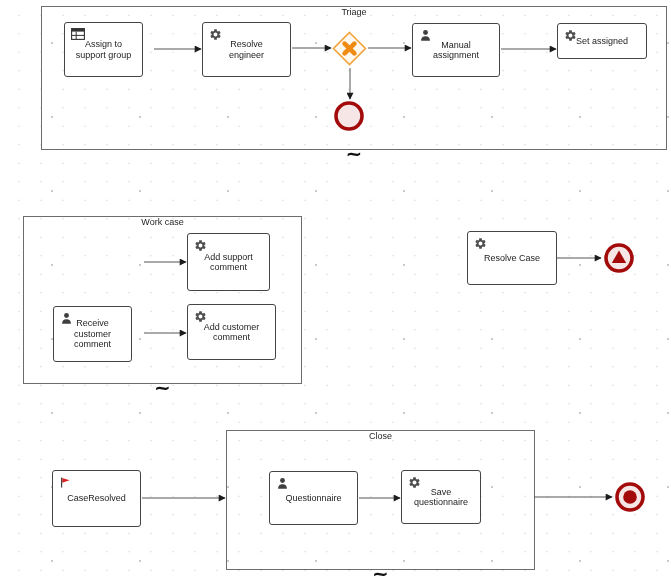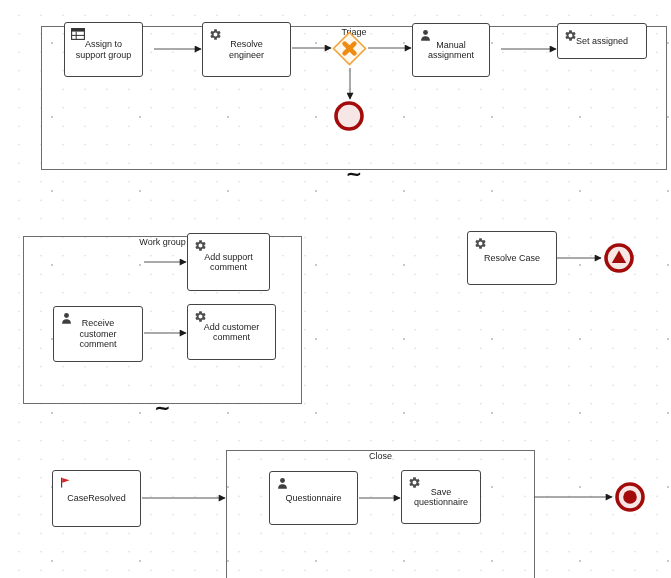--- a/index.html
+++ b/index.html
@@ -8,21 +8,21 @@
     font-family:"Liberation Sans","DejaVu Sans",sans-serif;color:#222;
     background-color:#ffffff;
     background-image:
       radial-gradient(circle,#c7cacF 1.1px,rgba(0,0,0,0) 1.3px),
       radial-gradient(circle,#dddfe2 0.9px,rgba(0,0,0,0) 1.1px);
     background-size:88px 74px,22px 18.5px;
     background-position:8px 6px,8px 6px;
   }
   .flows{position:absolute;left:0;top:0;width:671px;height:578px;z-index:3;pointer-events:none;}
   .stage{
-    position:absolute;border:1px solid #6d6d6d;background:transparent;z-index:1;margin-top:20px;
+    position:absolute;border:1px solid #6d6d6d;background:transparent;z-index:1;
   }
   .stage-label{
     position:absolute;top:0px;left:50%;transform:translateX(-50%);
     font-size:9px;line-height:11px;color:#1f1f1f;white-space:nowrap;z-index:2;
   }
   .stage-marker{
     position:absolute;left:50%;bottom:-14px;transform:translateX(-50%);
     font-size:20px;font-weight:700;color:#111;z-index:4;
     font-family:"DejaVu Sans",sans-serif;line-height:20px;
   }
@@ -89,21 +89,21 @@
     <span class="task-label">Resolve engineer</span>
   </div>
 
   <div class="gateway" style="left:331px;top:30px">
     <svg width="37" height="37" viewBox="0 0 37 37">
       <polygon points="18.5,2.5 34.5,18.5 18.5,34.5 2.5,18.5" fill="#fef8ef" stroke="#f3a33b" stroke-width="1.6"></polygon>
       <path d="M13.6,13.6 L23.4,23.4 M23.4,13.6 L13.6,23.4" stroke="#ef8b13" stroke-width="4.6" stroke-linecap="round" fill="none"></path>
     </svg>
   </div>
 
-  <div class="task" style="left:412px;top:23px;width:78px;height:54px">
+  <div class="task" style="left:412px;top:23px;width:88px;height:54px">
     <span class="task-icon">
       <svg width="13" height="13" viewBox="0 0 16 16">
           <circle cx="8" cy="4.3" r="3" fill="#3f3f3f"></circle>
           <path d="M2.6,14.6 c0,-4.2 2.4,-5.6 5.4,-5.6 s5.4,1.4 5.4,5.6 z" fill="#3f3f3f"></path>
         </svg>
     </span>
     <span class="task-label">Manual assignment</span>
   </div>
 
   <div class="task" style="left:557px;top:23px;width:90px;height:36px">
@@ -115,35 +115,35 @@
     <span class="task-label">Set assigned</span>
   </div>
 
   <div class="event" style="left:332px;top:99px">
     <svg width="34" height="34" viewBox="0 0 34 34">
       <circle cx="17" cy="17" r="13" fill="#f7e6e6" stroke="#a30b0b" stroke-width="3.6"></circle>
     </svg>
   </div>
 
   <div class="stage" style="left:23px;top:216px;width:277px;height:166px">
-    <span class="stage-label">Work group</span>
+    <span class="stage-label">Work case</span>
     <span class="stage-marker">~</span>
   </div>
 
 
   <div class="task" style="left:187px;top:233px;width:83px;height:58px">
     <span class="task-icon">
       <svg width="13" height="13" viewBox="0 0 24 24">
           <path fill="#4d4d4d" d="M19.14,12.94c0.04-0.3,0.06-0.61,0.06-0.94c0-0.32-0.02-0.64-0.07-0.94l2.03-1.58c0.18-0.14,0.23-0.41,0.12-0.61l-1.92-3.32c-0.12-0.22-0.37-0.29-0.59-0.22l-2.39,0.96c-0.5-0.38-1.03-0.7-1.62-0.94L14.4,2.81c-0.04-0.24-0.24-0.41-0.48-0.41h-3.84c-0.24,0-0.43,0.17-0.47,0.41L9.25,5.35C8.66,5.59,8.12,5.92,7.63,6.29L5.24,5.33c-0.22-0.08-0.47,0-0.59,0.22L2.74,8.87C2.62,9.08,2.66,9.34,2.86,9.48l2.03,1.58C4.84,11.36,4.8,11.69,4.8,12s0.02,0.64,0.07,0.94l-2.03,1.58c-0.18,0.14-0.23,0.41-0.12,0.61l1.92,3.32c0.12,0.22,0.37,0.29,0.59,0.22l2.39-0.96c0.5,0.38,1.03,0.7,1.62,0.94l0.36,2.54c0.05,0.24,0.24,0.41,0.48,0.41h3.84c0.24,0,0.44-0.17,0.47-0.41l0.36-2.54c0.59-0.24,1.13-0.56,1.62-0.94l2.39,0.96c0.22,0.08,0.47,0,0.59-0.22l1.92-3.32c0.12-0.22,0.07-0.47-0.12-0.61L19.14,12.94z M12,15.6c-1.98,0-3.6-1.62-3.6-3.6s1.62-3.6,3.6-3.6s3.6,1.62,3.6,3.6S13.98,15.6,12,15.6z"></path>
         </svg>
     </span>
     <span class="task-label">Add support comment</span>
   </div>
 
-  <div class="task" style="left:53px;top:306px;width:90px;height:56px">
+  <div class="task" style="left:53px;top:306px;width:79px;height:56px">
     <span class="task-icon">
       <svg width="13" height="13" viewBox="0 0 16 16">
           <circle cx="8" cy="4.3" r="3" fill="#3f3f3f"></circle>
           <path d="M2.6,14.6 c0,-4.2 2.4,-5.6 5.4,-5.6 s5.4,1.4 5.4,5.6 z" fill="#3f3f3f"></path>
         </svg>
     </span>
     <span class="task-label">Receive customer comment</span>
   </div>
 
   <div class="task" style="left:187px;top:304px;width:89px;height:56px">

